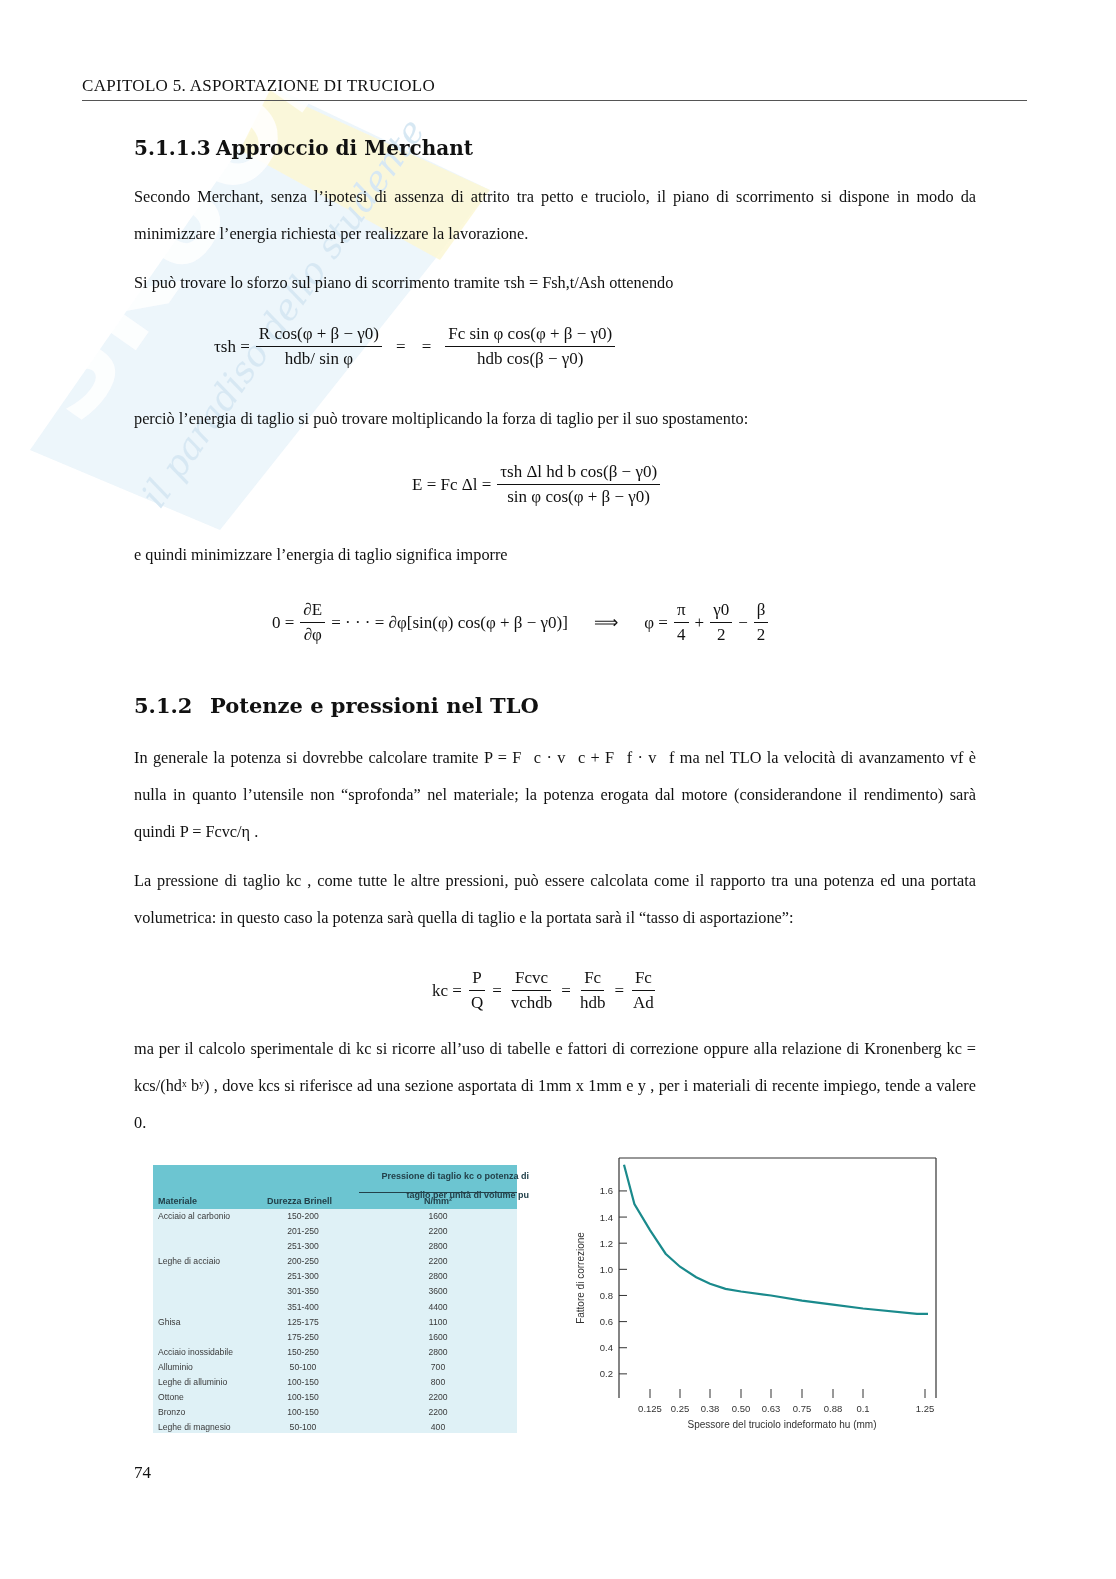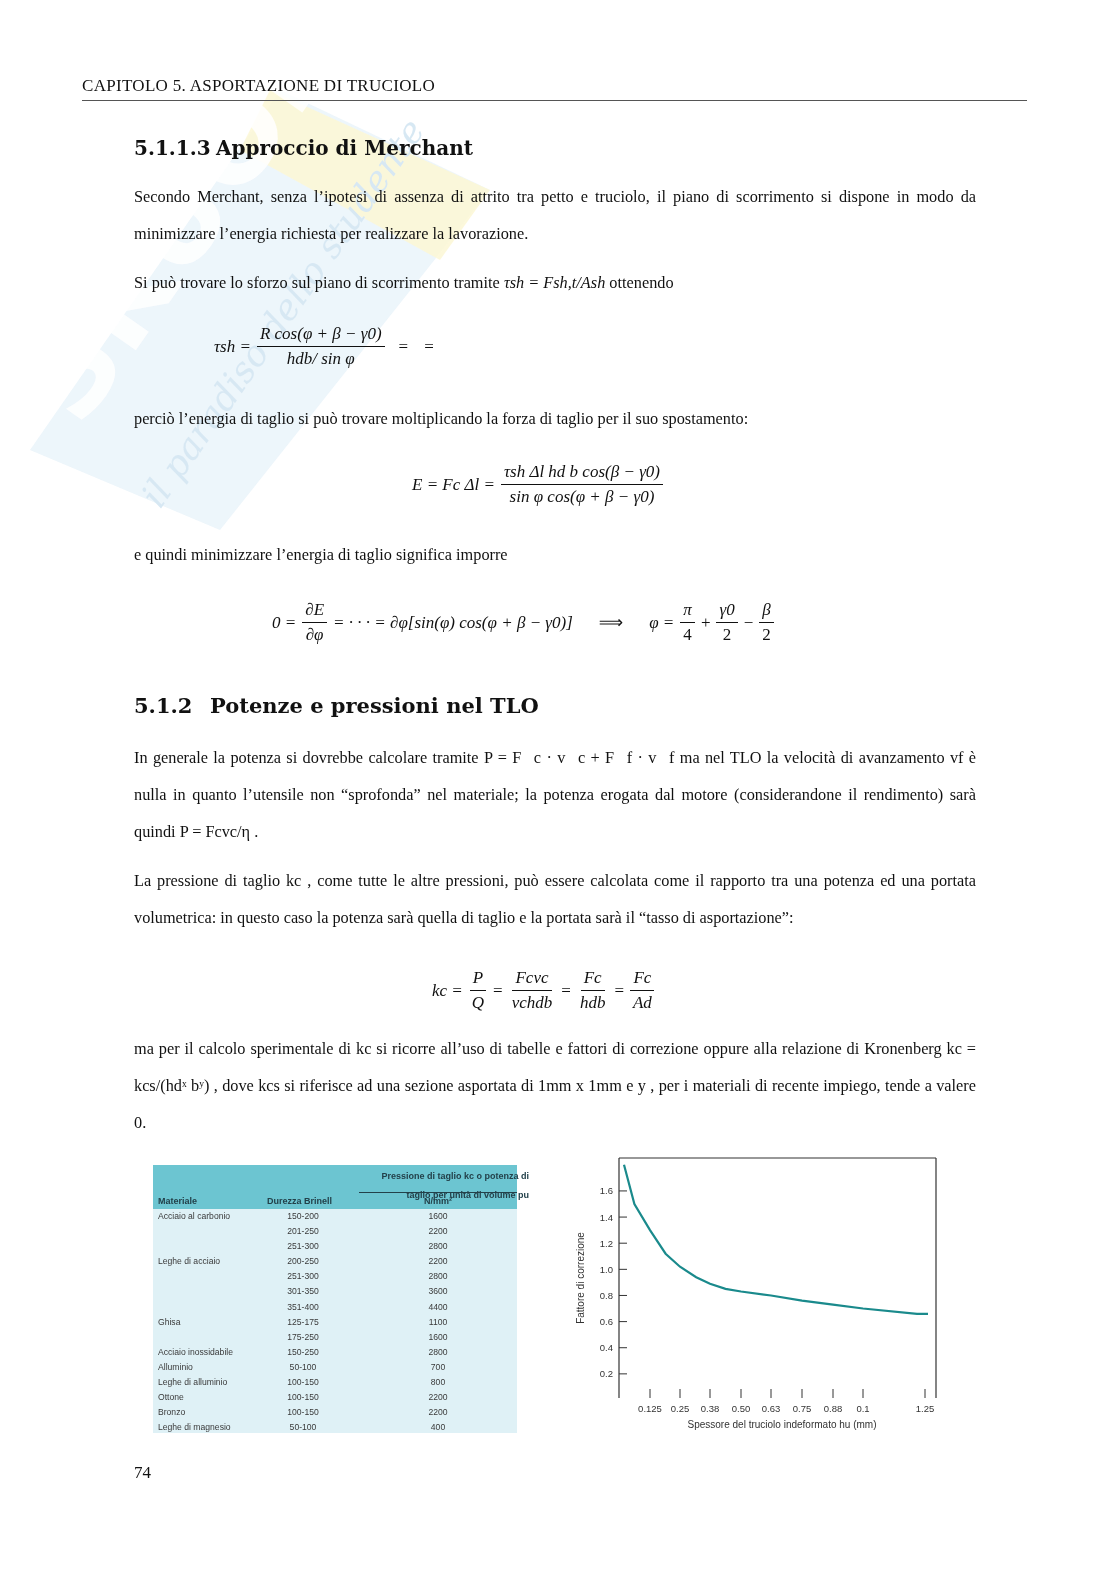--- a/index.html
+++ b/index.html
@@ -8,21 +8,21 @@
   .watermark { position:absolute; left:20px; top:70px; width:480px; height:460px; pointer-events:none; opacity:0.55; }
   .runhead { position:absolute; left:82px; top:76px; width:945px; font-size:17px; letter-spacing:0.3px;
              font-family:"Liberation Serif", serif; }
   .runrule { position:absolute; left:82px; top:100px; width:945px; height:0; border-top:1.5px solid #555; }
   .h4 { position:absolute; left:134px; top:136px; font-size:20px; font-weight:bold; }
   .h4 .num { display:inline-block; width:82px; }
   .h3 { position:absolute; left:134px; top:693px; font-size:21px; font-weight:bold; }
   .h3 .num { display:inline-block; width:76px; }
   .para { position:absolute; left:134px; width:842px; font-size:16.3px; line-height:37px; text-align:justify;
           font-family:"Liberation Serif", serif; }
-  .m { font-style:italic; font-family:"Liberation Serif", serif; }
+  .m { font-family:"Liberation Serif", serif; }
   .eq { position:absolute; font-family:"Liberation Serif", serif; font-size:17px; display:flex; align-items:center; white-space:nowrap; }
   .frac { display:inline-flex; flex-direction:column; align-items:center; margin:0 6px; vertical-align:middle; }
   .frac .n { padding:0 3px 2px 3px; border-bottom:1px solid #111; }
   .frac .d { padding:2px 3px 0 3px; }
   .op { margin:0 8px; }
   .pageno { position:absolute; left:134px; top:1463px; font-size:17px; font-family:"Liberation Serif", serif; }
   
   .tbl { position:absolute; left:153px; top:1165px; width:364px; height:268px; background:#dff1f6;
          font-family:"Liberation Sans", sans-serif; font-size:8.6px; color:#3a3a3a; }
   .tbl-head { position:relative; height:44px; background:#6cc5d1; }
@@ -63,20 +63,24 @@
 </div>
 
 <div class="eq" style="left:214px; top:324px;">
   <span class="m">τsh =</span>
   <span class="frac">
       <span class="n m">R cos(φ + β − γ0)</span>
       <span class="d m">hdb/ sin φ</span>
     </span>
   <span class="op">=</span>
   <span class="op">=</span>
+  <span class="frac">
+      <span class="n m">Fc sin φ cos(φ + β − γ0)</span>
+      <span class="d m">hdb cos(β − γ0)</span>
+    </span>
 </div>
 
 <div class="para" style="top:400px;">perciò l’energia di taglio si può trovare moltiplicando la forza di taglio per il suo spostamento:</div>
 
 <div class="eq" style="left:412px; top:462px;">
   <span class="m">E = Fc Δl =</span>
   <span class="frac">
       <span class="n m">τsh Δl hd b cos(β − γ0)</span>
       <span class="d m">sin φ cos(φ + β − γ0)</span>
     </span>

